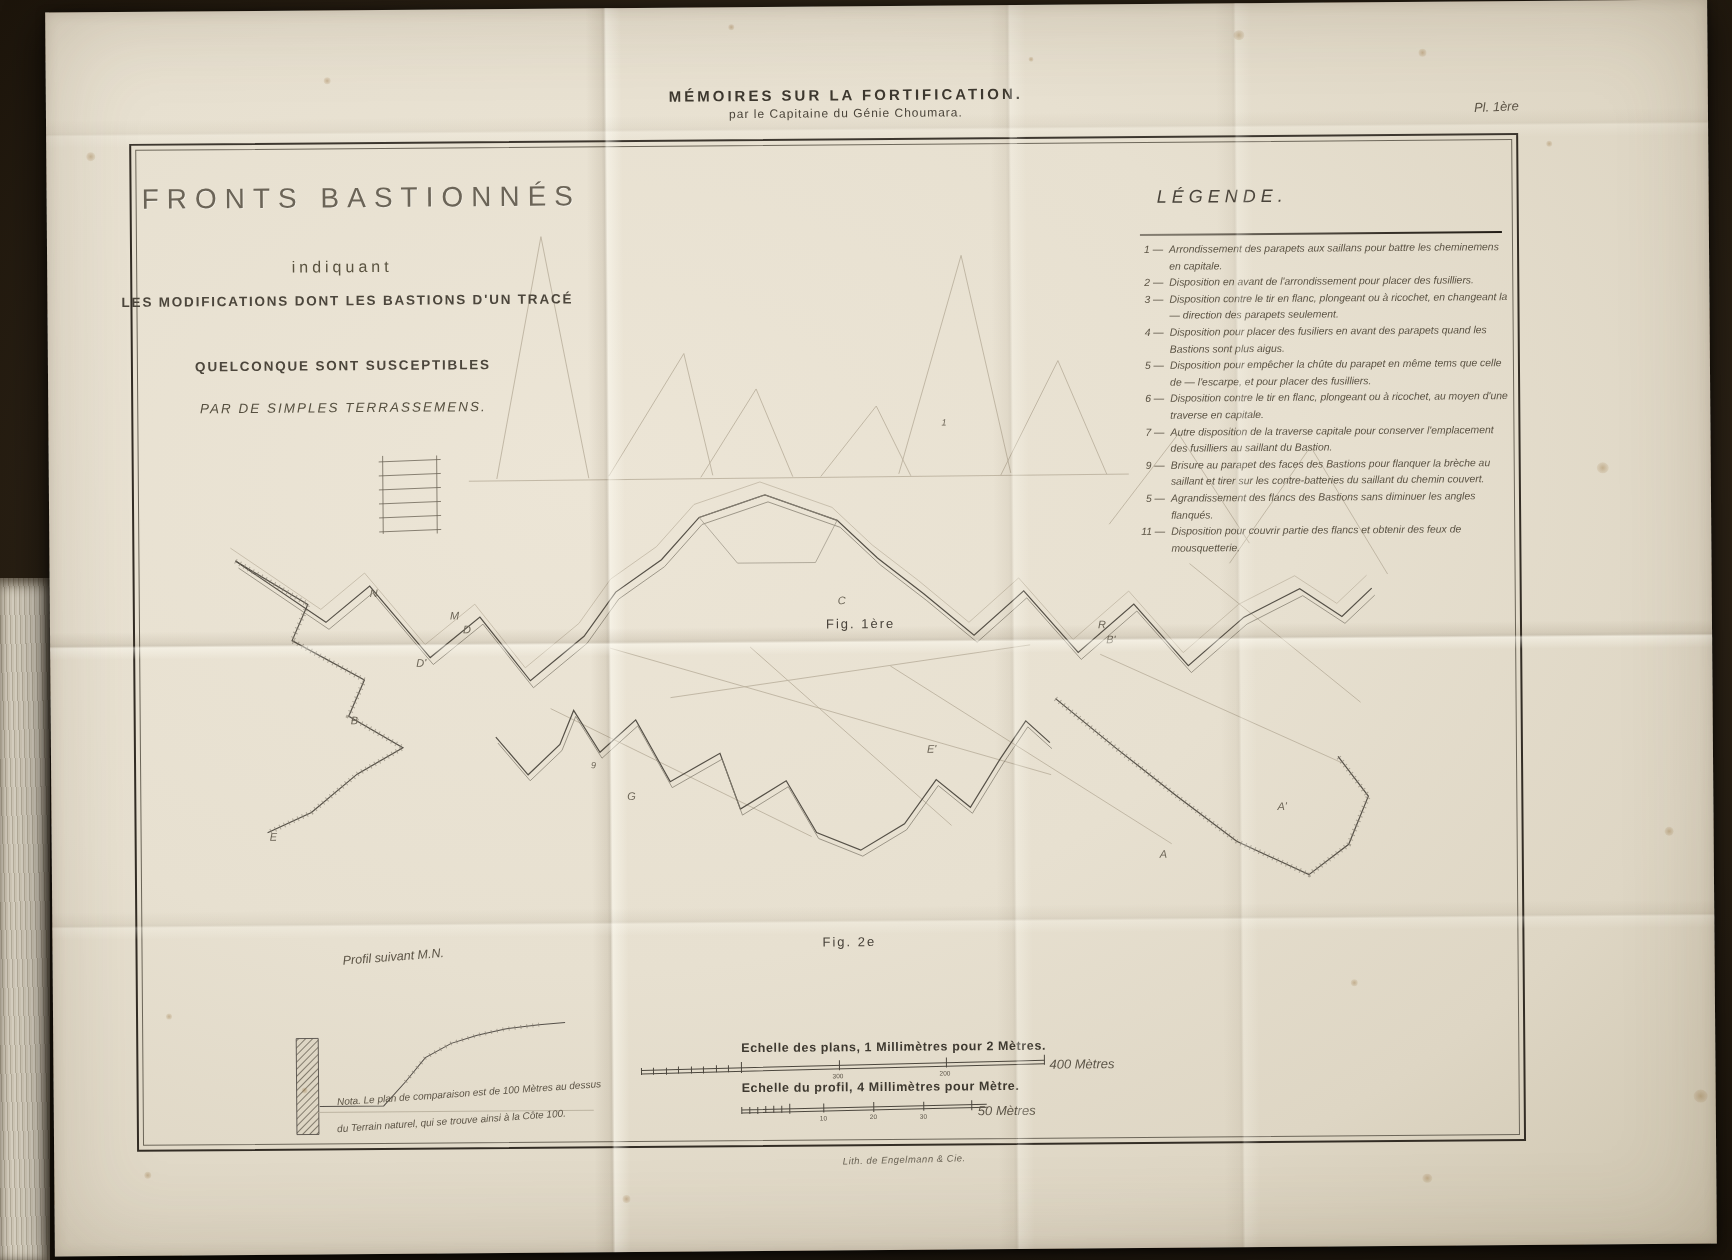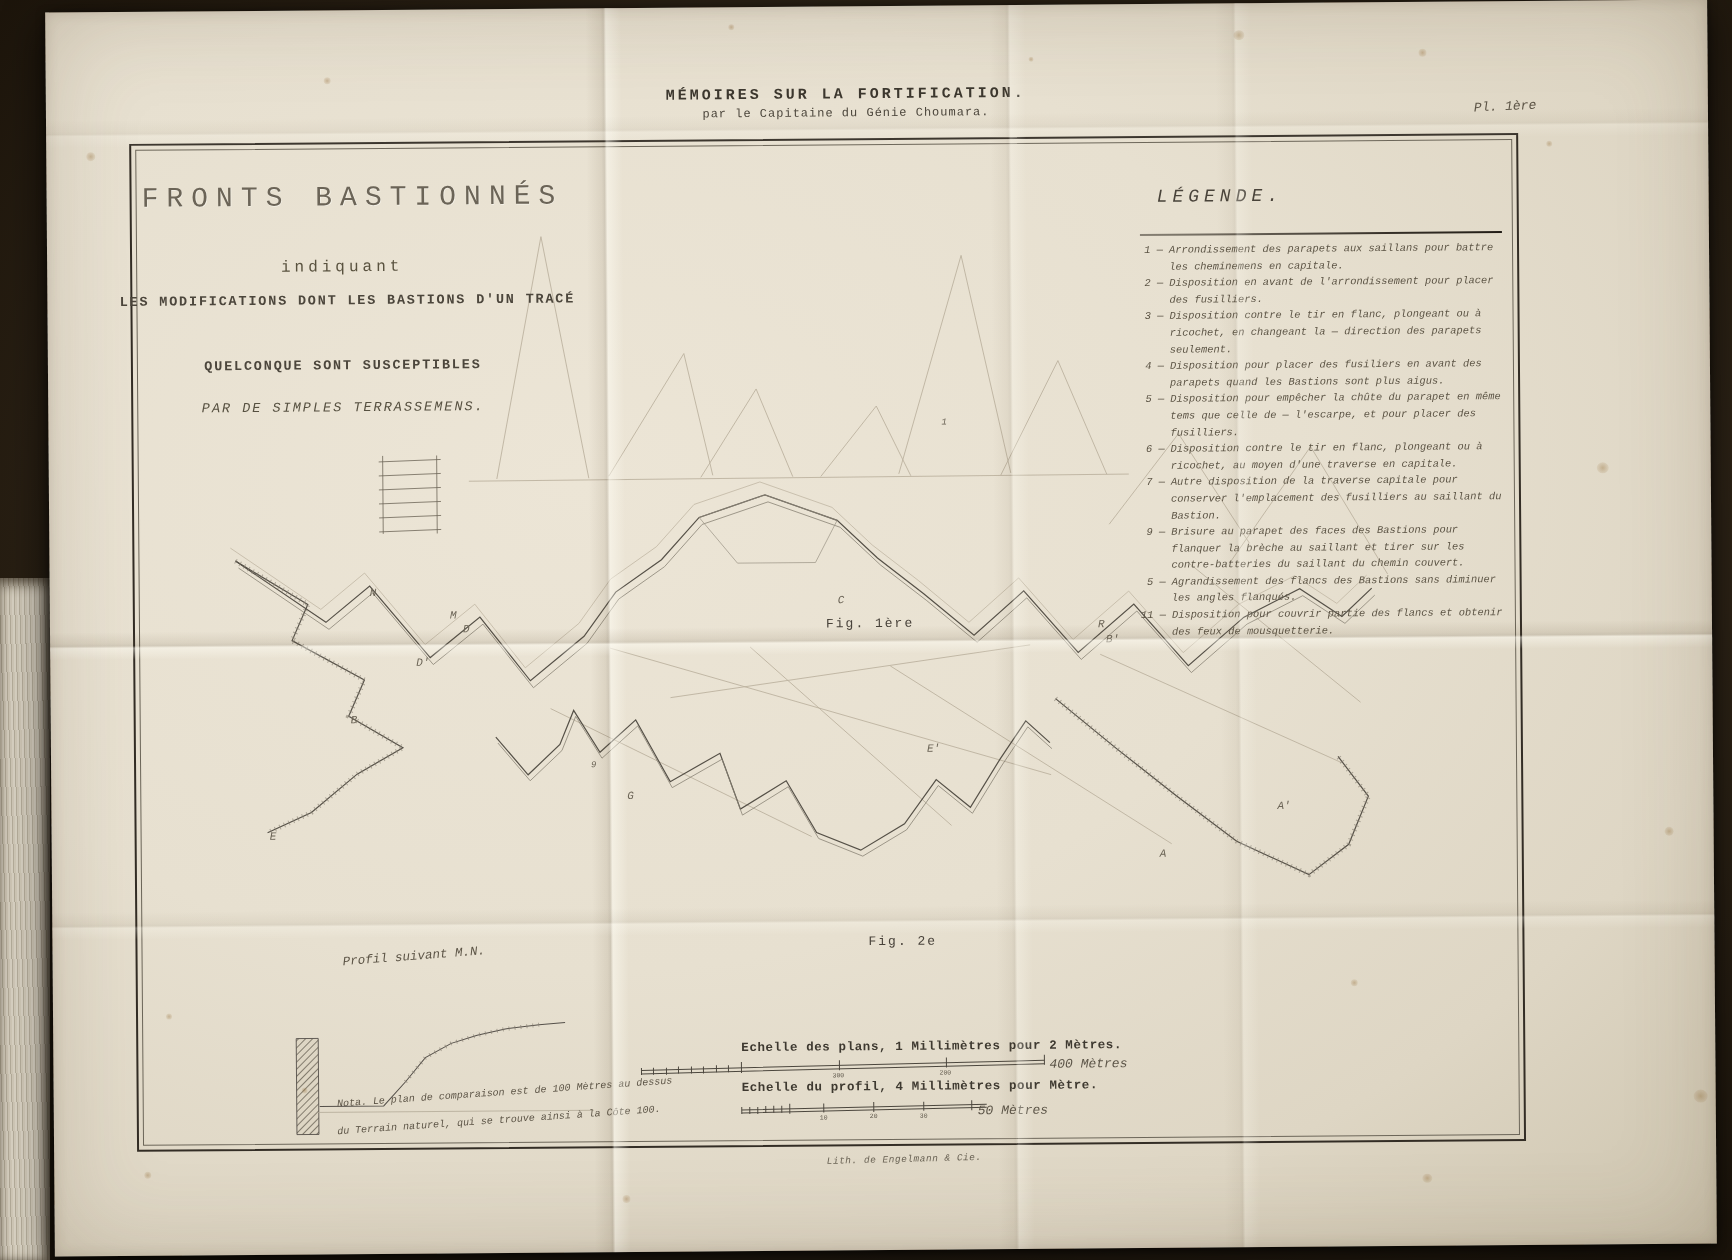--- a/index.html
+++ b/index.html
@@ -1,18 +1,18 @@
 <!DOCTYPE html>
 <html><head>
 <meta charset="utf-8">
 <style>
   html,body{margin:0;padding:0;background:#15100a;}
   .stage{position:relative;width:1732px;height:1260px;overflow:hidden;
          background:radial-gradient(ellipse at 55% 45%, #4a3d2d 0%, #2e2417 55%, #181108 100%);
-         font-family:Liberation Mono, monospace;}
+         font-family:Liberation Sans, sans-serif;}
   
   .book-edge{position:absolute;left:0;top:578px;width:50px;height:682px;z-index:1;
          background:repeating-linear-gradient(88deg,#d8d1c2 0 2px,#b4ac9a 2px 3px,#cfc7b6 3px 5px);
          box-shadow:inset -6px 0 10px rgba(40,30,15,.55), inset 0 8px 12px rgba(40,30,15,.5);}
   
   .paper{position:absolute;left:50px;top:6px;width:1662px;height:1244px;z-index:2;
          transform:rotate(-0.45deg);transform-origin:50% 50%;
          background:radial-gradient(ellipse at 32% 38%, #ece5d6 0%, #e7e0d0 45%, #ded6c4 75%, #cdc4ae 100%);
          box-shadow:0 12px 42px rgba(0,0,0,.7), 0 2px 8px rgba(0,0,0,.55);}
   .paper::after{content:"";position:absolute;inset:0;z-index:30;pointer-events:none;
@@ -188,21 +188,21 @@
           <span class="ln">5 —</span>
           <span class="ltext">Agrandissement des flancs des Bastions sans diminuer les angles flanqués.</span>
         </div>
       <div class="lrow">
           <span class="ln">11 —</span>
           <span class="ltext">Disposition pour couvrir partie des flancs et obtenir des feux de mousquetterie.</span>
         </div>
     </div>
 
     <div class="t figlab" style="left:776px;top:610px;text-align:right;">Fig. 1ère</div>
-    <div class="t figlab" style="left:816px;top:928px;">Fig. 2e</div>
+    <div class="t figlab" style="left:770px;top:928px;">Fig. 2e</div>
 
     <span class="t pl" style="left:320px;top:577px;">N</span>
     <span class="t pl" style="left:400px;top:600px;">M</span>
     <span class="t pl" style="left:413px;top:614px;">D</span>
     <span class="t pl" style="left:366px;top:647px;">D'</span>
     <span class="t pl" style="left:300px;top:704px;">B</span>
     <span class="t pl" style="left:218px;top:820px;">E</span>
     <span class="t pl" style="left:788px;top:588px;">C</span>
     <span class="t pl" style="left:576px;top:782px;">G</span>
     <span class="t pl" style="left:876px;top:737px;">E'</span>

